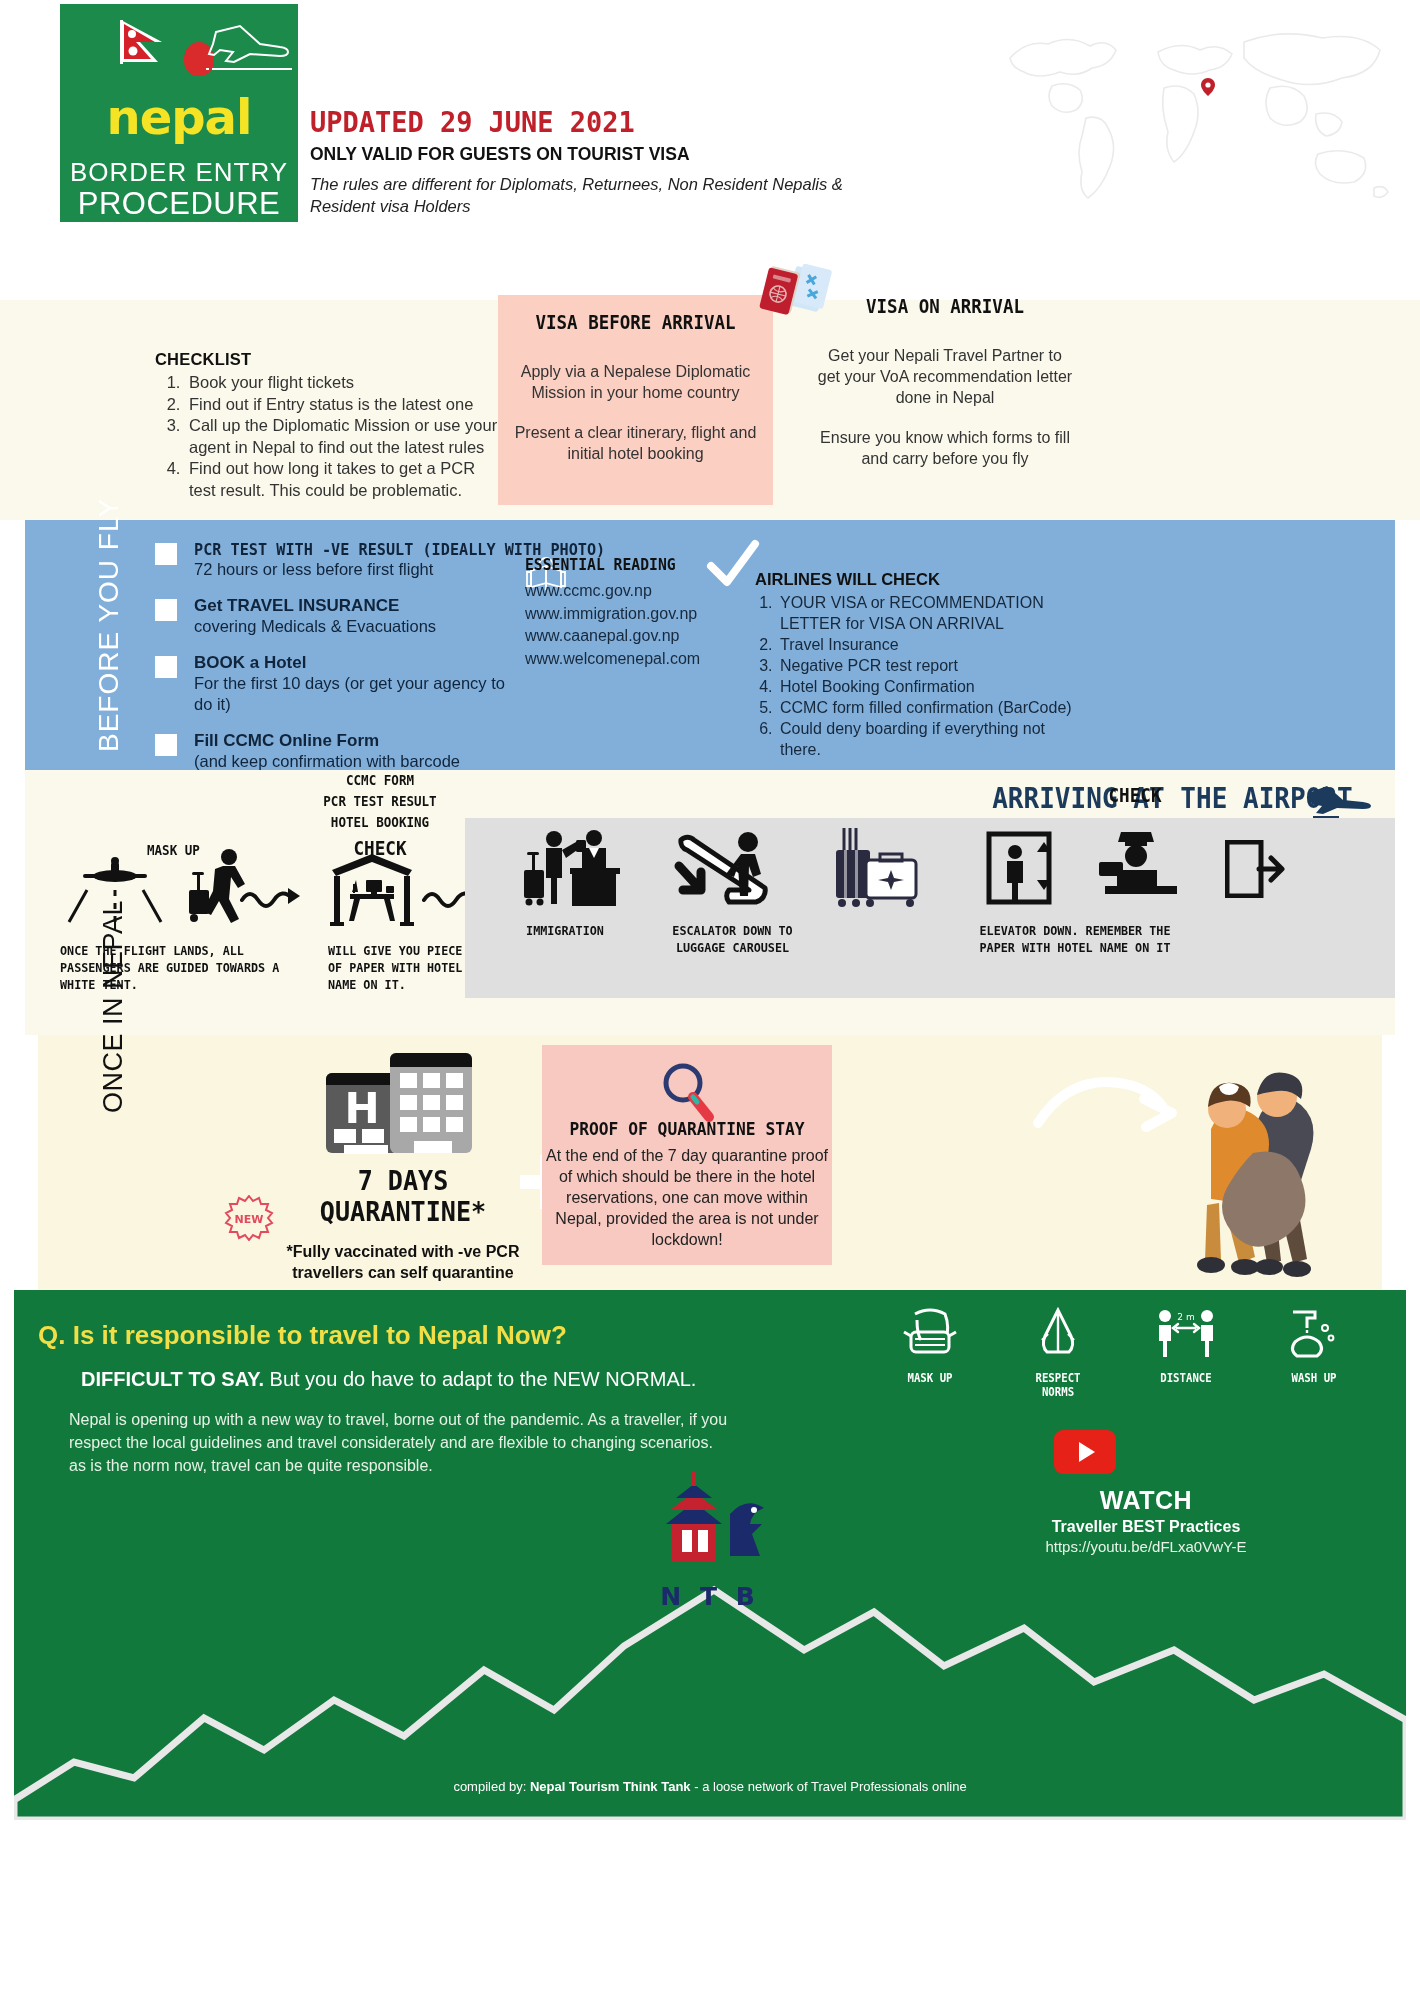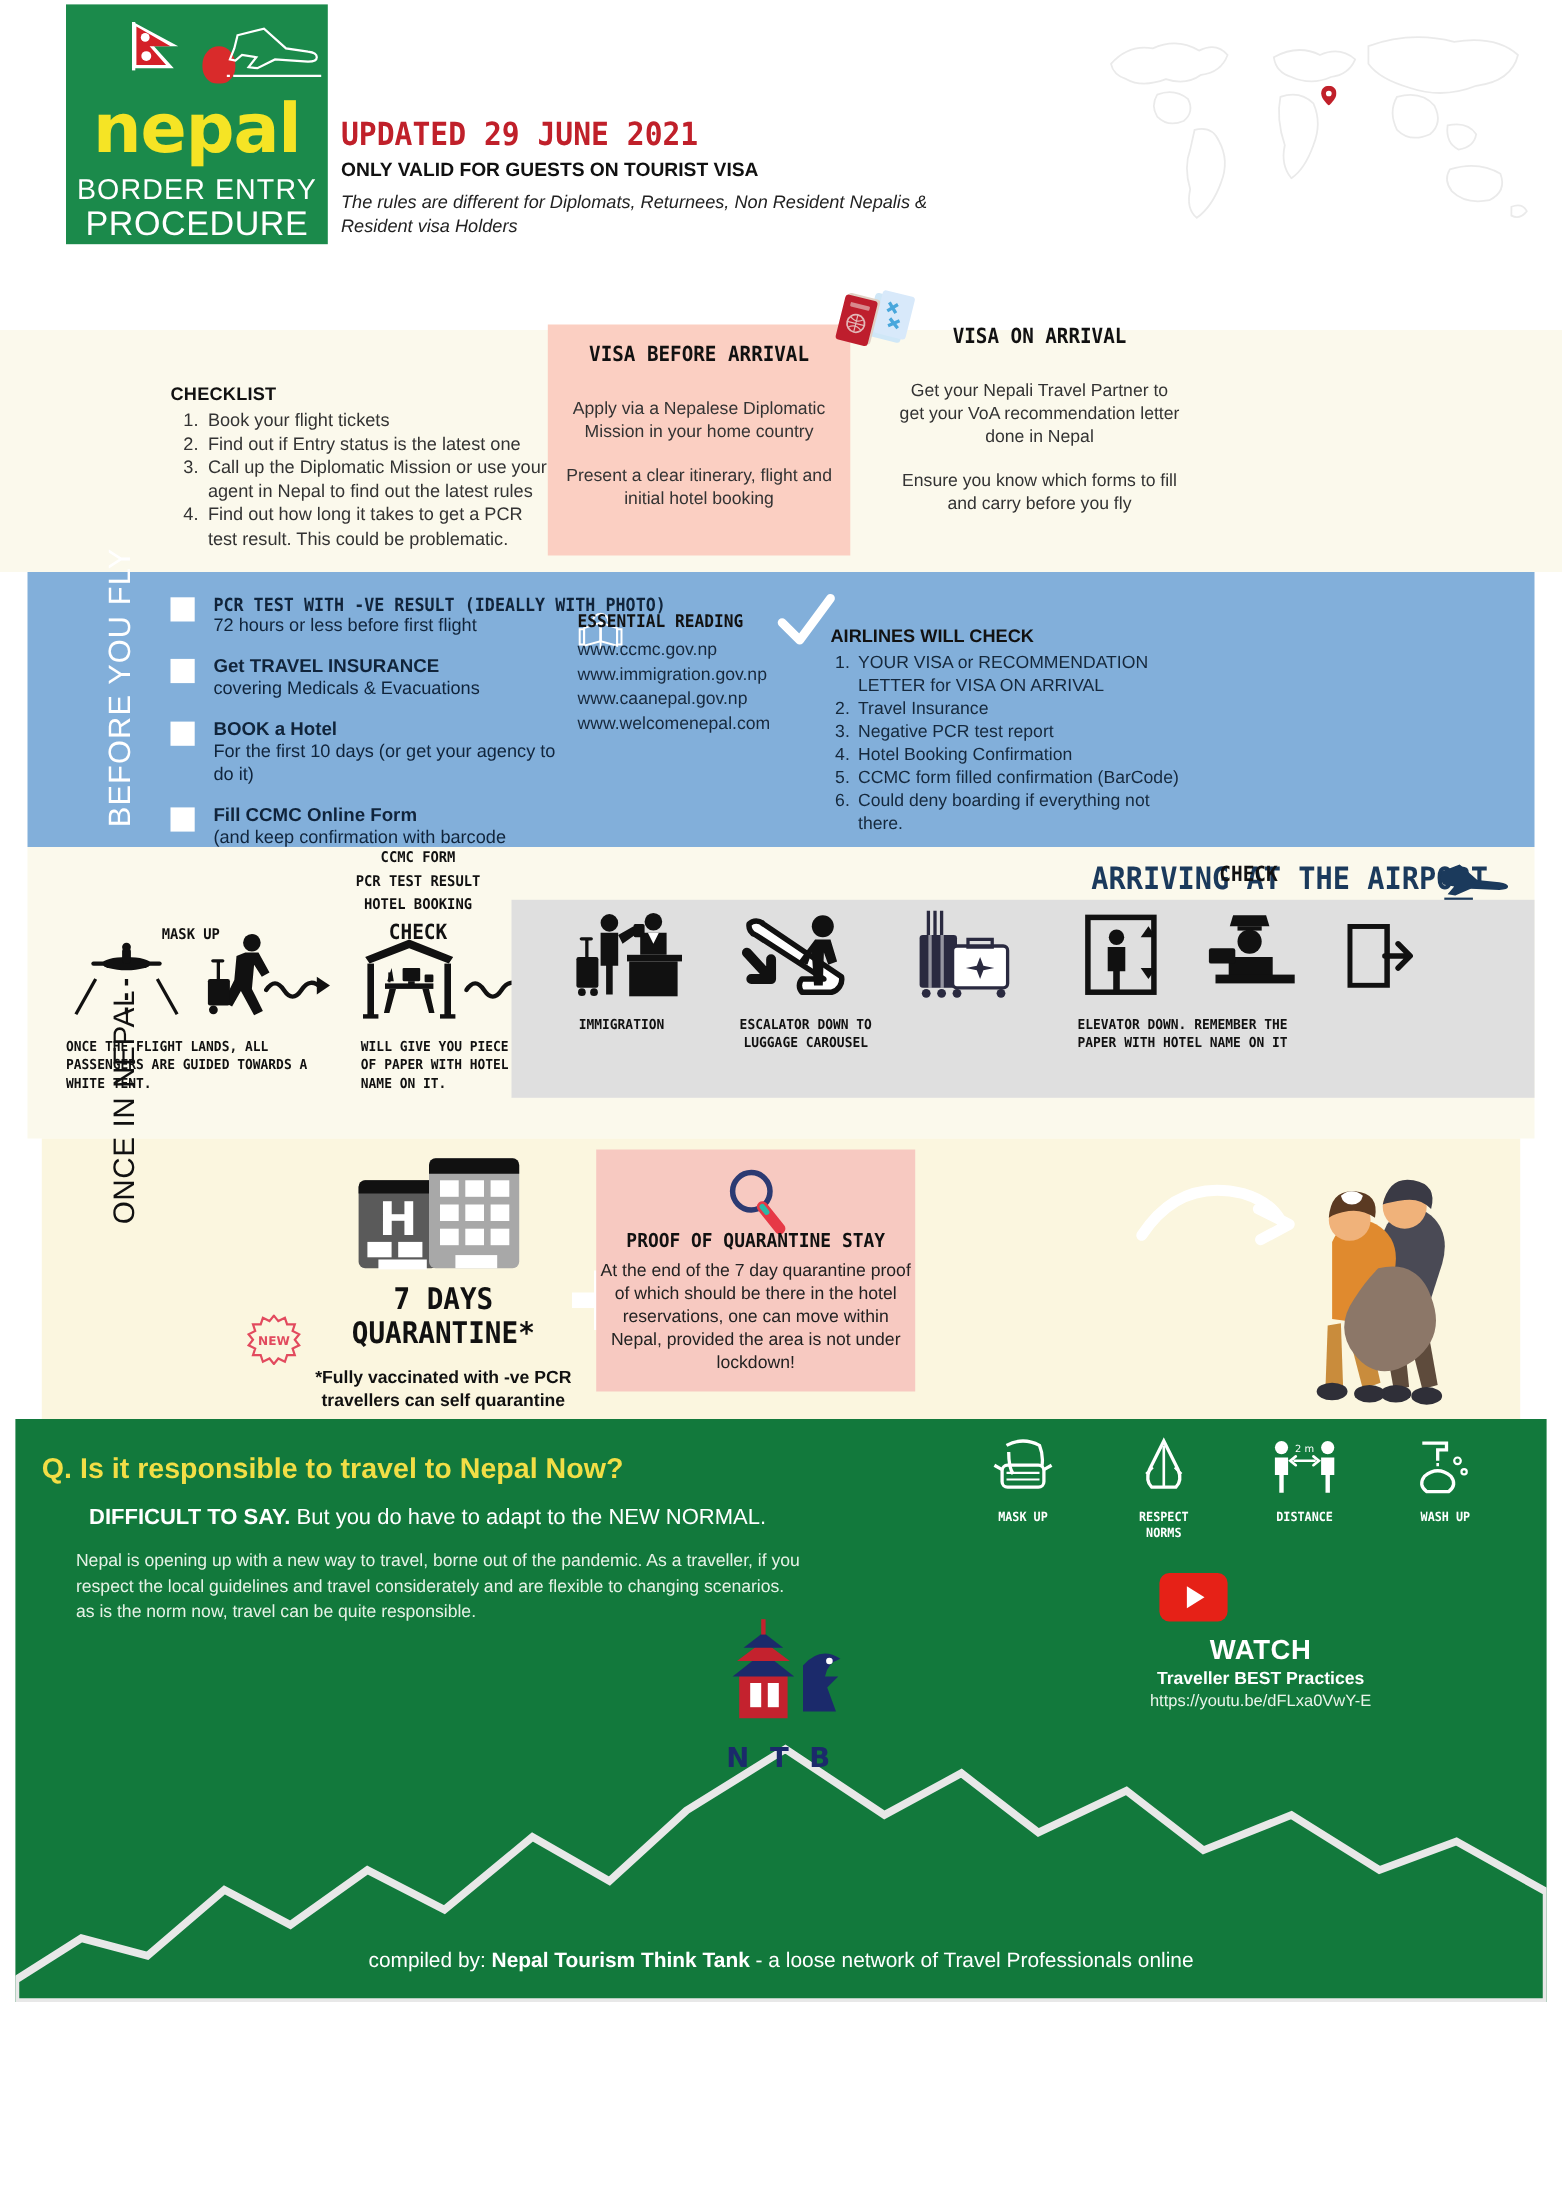--- a/index.html
+++ b/index.html
@@ -18,21 +18,21 @@
     position: absolute; left: 60px; top: 4px; width: 238px; height: 218px;
     background: #1E8449; background: #1b8a4b;
     display: flex; flex-direction: column; align-items: center;
   }
   .logo-top { position: relative; width: 100%; height: 80px; }
   .flag { position:absolute; left: 58px; top: 14px; width: 52px; height: 62px; }
   .reddot { position:absolute; left: 124px; top: 38px; width: 30px; height: 34px;
             background:#d92b2b; border-radius: 50% 50% 45% 45%; }
   .plane-outline { position:absolute; left: 146px; top: 10px; }
   .logo-word {
-    font-family:"DejaVu Sans", sans-serif; font-weight: 900; font-size: 62px;
+    font-family:"DejaVu Sans", sans-serif; font-weight: 900; font-size: 48px;
     color:#f5e425; letter-spacing:-1px; line-height: 60px; margin-top: 14px;
   }
   .logo-sub1 { color:#fff; font-size: 26px; letter-spacing: 1px; margin-top:10px; font-weight:400;}
   .logo-sub2 { color:#fff; font-size: 31px; letter-spacing: 0.5px; font-weight:400; margin-top:-2px;}
 
   .head-text { position:absolute; left: 310px; top: 105px; width: 560px; }
   .updated { font-family:"DejaVu Sans Mono", monospace; font-weight:700; font-size: 29px;
              color:#c0202a; letter-spacing:0px; transform: scaleX(0.93); transform-origin: left; }
   .onlyvalid { font-weight: 700; font-size: 17.5px; color:#111; margin-top: 5px; }
   .rules-note { font-style: italic; font-size: 16.5px; color:#222; line-height: 22px; margin-top: 8px; }
@@ -141,21 +141,21 @@
   .yt .tri { width:0;height:0;border-left: 16px solid #fff; border-top: 10px solid transparent;
              border-bottom: 10px solid transparent; margin-left:4px;}
   .watch { position:absolute; right: 130px; top: 196px; text-align:center; width: 260px; }
   .watch-h { font-weight:700; font-size: 25px; color:#fff; letter-spacing:.5px;}
   .watch-s { font-weight:700; font-size: 16px; color:#fff; margin-top: 3px;}
   .watch-u { font-size: 15px; color:#eaf4ea; margin-top: 2px;}
   .ntb-wrap { position:absolute; left: 50%; margin-left: -90px; top: 180px; width: 180px; text-align:center;}
   .ntb-text { font-family:"DejaVu Sans", sans-serif; font-weight:700; font-size: 25px; color:#1b2a6b;
               letter-spacing: 5px; margin-top: 2px;}
   .compiled { position:absolute; left: 0; right:0; bottom: 26px; text-align:center;
-              font-size: 19px; color:#fff; }
+              font-size: 13px; color:#fff; }
   .compiled b { font-weight:700; }
   .mountain { position:absolute; left: 0; bottom: 0; width: 100%; height: 270px; }
   ol { list-style-position: outside; }
 </style>
 </head>
 <body>
 
 <div class="page">
 
   <div class="header">

